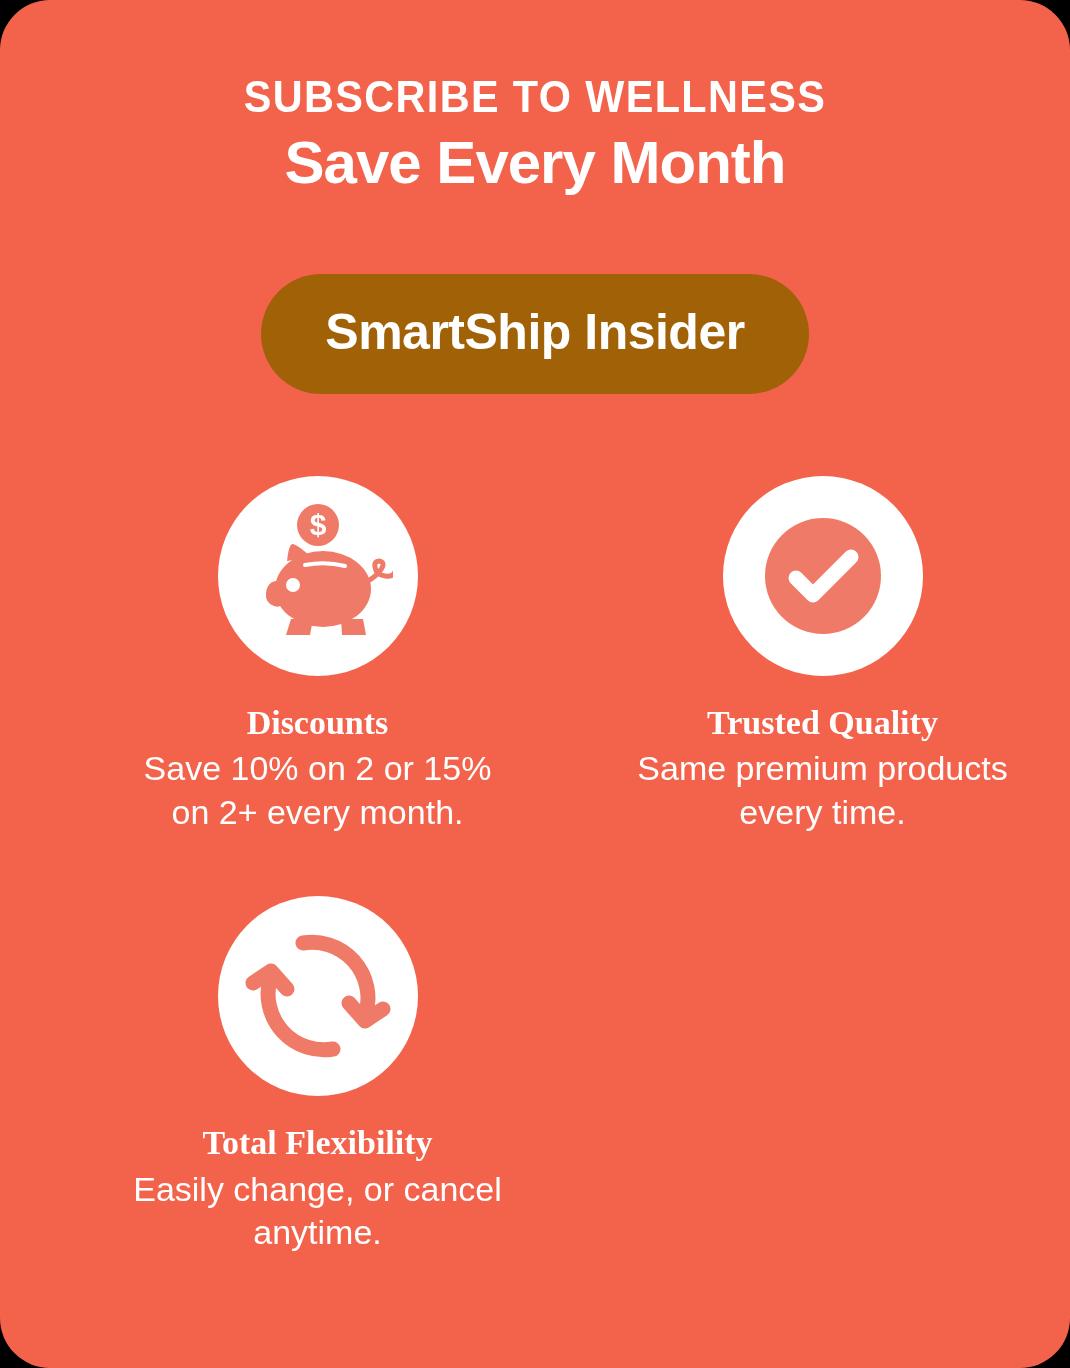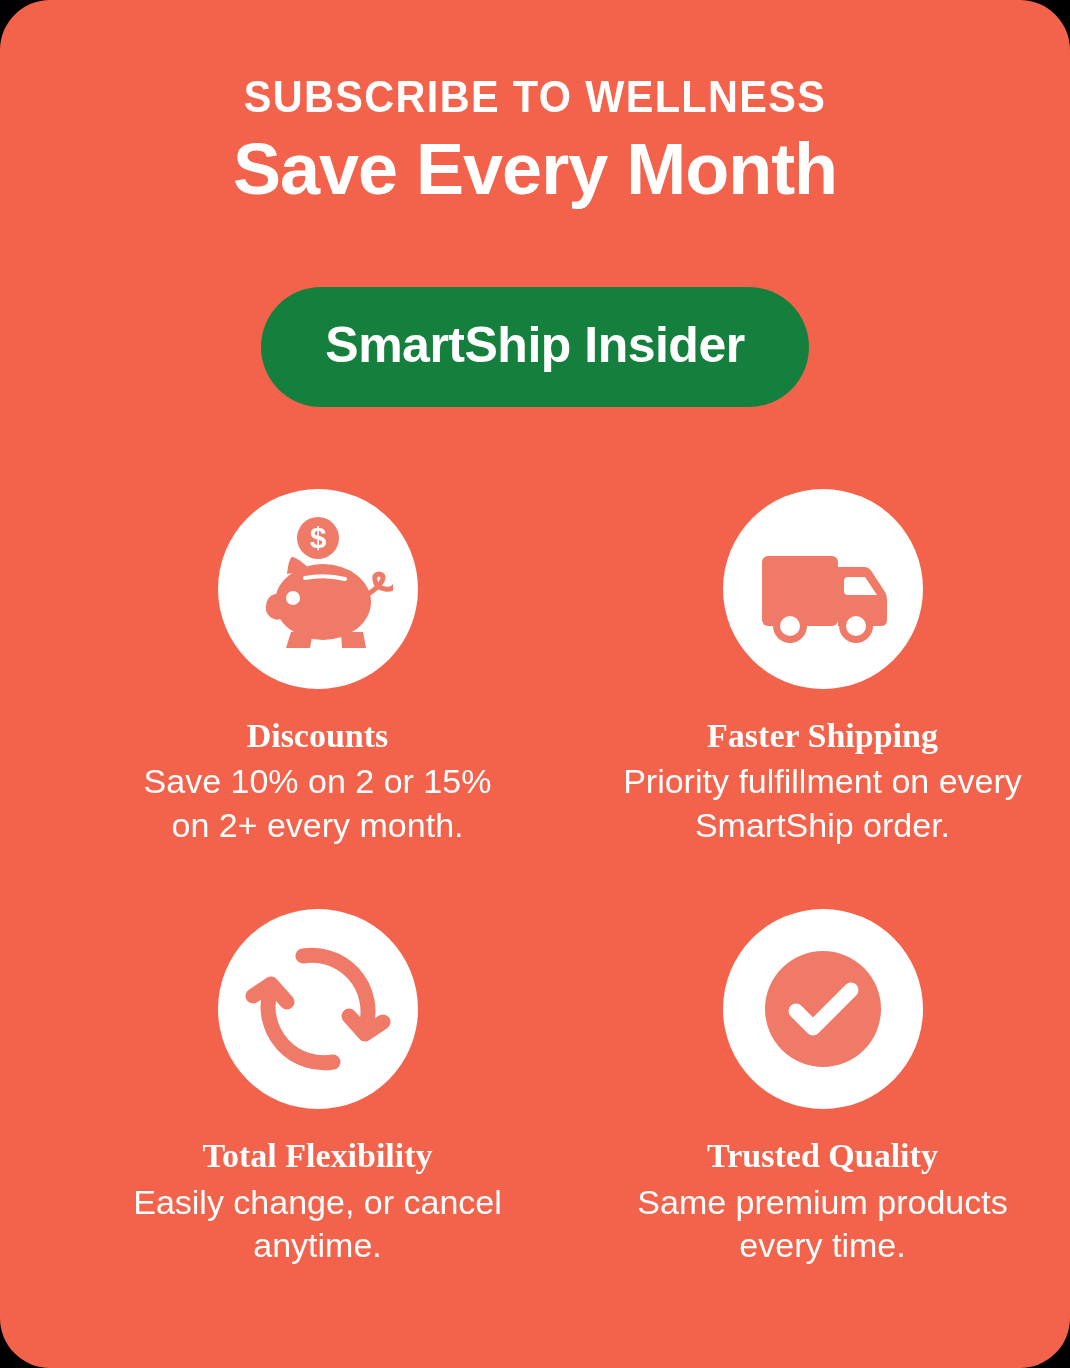--- a/index.html
+++ b/index.html
@@ -39,36 +39,36 @@
     font-size: 45px;
     letter-spacing: 1.5px;
     color: #FFFFFF;
     line-height: 1.0;
     text-transform: uppercase;
     transform: scaleX(0.92);
   }
   .headline {
     font-family: "Liberation Sans", sans-serif;
     font-weight: bold;
-    font-size: 72px;
+    font-size: 60px;
     color: #FFFFFF;
     line-height: 1.08;
     margin-top: 12px;
     letter-spacing: -1px;
   }
 
   
   .badge-wrap {
     margin-top: 78px;
     display: flex;
     justify-content: center;
     width: 100%;
   }
   .badge {
-    background: #15803d;
+    background: #a16207;
     color: #FFFFFF;
     font-family: "Liberation Sans", sans-serif;
     font-weight: bold;
     font-size: 50px;
     line-height: 1;
     padding: 33px 64px 37px 64px;
     border-radius: 70px;
     border: none;
     cursor: pointer;
     letter-spacing: -0.5px;
@@ -156,63 +156,43 @@
           <path d="M62 64 q20 -4 40 1" fill="none" stroke="#FFFFFF" stroke-width="4" stroke-linecap="round"></path>
 
           <circle cx="50" cy="84" r="7" fill="#FFFFFF"></circle>
         </svg>
       </div>
       <div class="feature-title">Discounts</div>
       <div class="feature-desc">Save 10% on 2 or 15%
 on 2+ every month.</div>
     </div>
 
+
     <div class="feature">
       <div class="icon-circle">
         <svg width="150" height="150" viewBox="0 0 150 150">
-
-          <rect x="14" y="42" width="76" height="70" rx="6" fill="#F07A68"></rect>
-
-          <path d="M90 53 h26 q5 0 8 5 l13 20 q2 3 2 7 v21 q0 6 -6 6 h-43 z" fill="#F07A68"></path>
-
-          <path d="M100 63 h17 l12 18 h-29 q-4 0 -4 -4 v-10 q0 -4 4 -4 z" fill="#FFFFFF"></path>
-
-          <circle cx="42" cy="112" r="17" fill="#F07A68"></circle>
-          <circle cx="42" cy="112" r="10" fill="#FFFFFF"></circle>
-          <circle cx="108" cy="112" r="17" fill="#F07A68"></circle>
-          <circle cx="108" cy="112" r="10" fill="#FFFFFF"></circle>
+          <circle cx="75" cy="75" r="58" fill="#F07A68"></circle>
+          <path d="M48 77 l17 17 l38 -38" fill="none" stroke="#FFFFFF" stroke-width="15" stroke-linecap="round" stroke-linejoin="round"></path>
         </svg>
       </div>
-      <div class="feature-title">Faster Shipping</div>
-      <div class="feature-desc">Priority fulfillment on every
-SmartShip order.</div>
+      <div class="feature-title">Trusted Quality</div>
+      <div class="feature-desc">Same premium products
+every time.</div>
     </div>
 
     <div class="feature">
       <div class="icon-circle">
         <svg width="150" height="150" viewBox="0 0 150 150">
 
           <path d="M60 22 A 56 56 0 0 1 123 92" fill="none" stroke="#F07A68" stroke-width="15" stroke-linecap="round"></path>
           <path d="M106 82 l16 18 l18 -12" fill="none" stroke="#F07A68" stroke-width="15" stroke-linecap="round" stroke-linejoin="round"></path>
 
           <path d="M90 128 A 56 56 0 0 1 27 58" fill="none" stroke="#F07A68" stroke-width="15" stroke-linecap="round"></path>
           <path d="M44 68 l-16 -18 l-18 12" fill="none" stroke="#F07A68" stroke-width="15" stroke-linecap="round" stroke-linejoin="round"></path>
         </svg>
       </div>
       <div class="feature-title">Total Flexibility</div>
       <div class="feature-desc">Easily change, or cancel
 anytime.</div>
     </div>
 
-    <div class="feature">
-      <div class="icon-circle">
-        <svg width="150" height="150" viewBox="0 0 150 150">
-          <circle cx="75" cy="75" r="58" fill="#F07A68"></circle>
-          <path d="M48 77 l17 17 l38 -38" fill="none" stroke="#FFFFFF" stroke-width="15" stroke-linecap="round" stroke-linejoin="round"></path>
-        </svg>
-      </div>
-      <div class="feature-title">Trusted Quality</div>
-      <div class="feature-desc">Same premium products
-every time.</div>
-    </div>
-
   </div>
 </div>
 
 </body></html>

